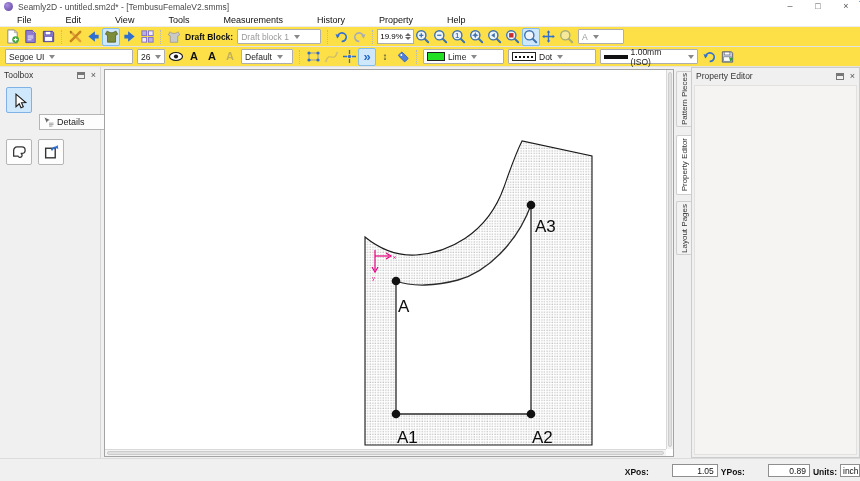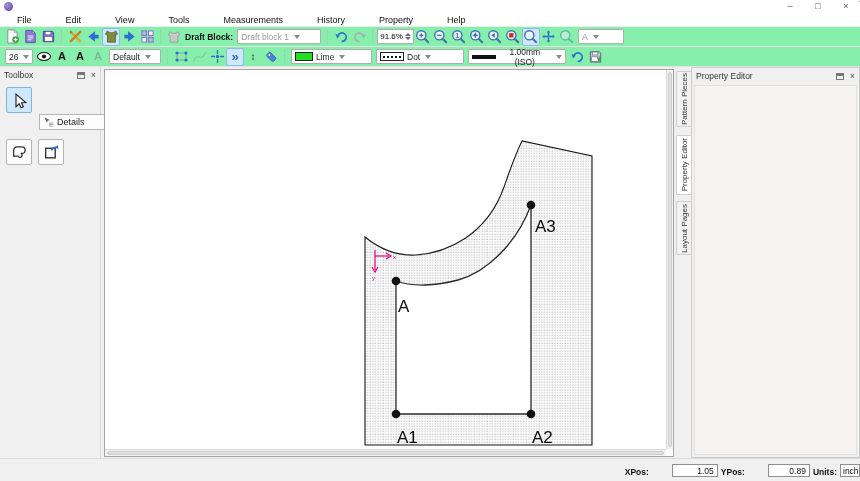--- a/index.html
+++ b/index.html
@@ -4,26 +4,26 @@
 <style>
   * { margin:0; padding:0; box-sizing:border-box; }
   html,body { width:860px; height:481px; overflow:hidden; font-family:"Liberation Sans", sans-serif; background:#f0f0f0; }
   .titlebar { height:13px; background:#fff; display:flex; align-items:center; padding-left:4px; }
   .logo { width:9px; height:9px; border-radius:50%; background:radial-gradient(circle at 35% 35%, #a98fe0, #5c3f9e); margin-right:5px; flex:0 0 auto; }
   .title-text { font-size:8.5px; color:#4a4a4a; white-space:nowrap; }
   .wincontrols { margin-left:auto; display:flex; }
   .winbtn { width:28px; text-align:center; font-size:9px; color:#555; line-height:13px; }
   .menubar { height:14px; background:#fff; display:flex; align-items:center; border-bottom:1px solid #ececec; }
   .menuitem { font-size:9px; color:#111; padding:0 17px; line-height:14px; }
-  .toolbar { height:20px; background:#86efac; display:flex; align-items:center; padding-left:3px; border-bottom:1px solid #e3e3e3; }
+  .toolbar { height:20px; background:#fde047; display:flex; align-items:center; padding-left:3px; border-bottom:1px solid #e3e3e3; }
   .tbsep { width:1px; height:14px; border-left:1px dotted #b8b8b8; margin:0 4px; }
   .tbtn { height:18px; min-width:18px; display:flex; align-items:center; justify-content:center; border:1px solid transparent; border-radius:2px; }
   .tbtn.sel { background:#cfe7fb; border-color:#84bcea; }
   .tbtn.dis { opacity:.45; }
-  .combo { height:15px; background:#fff; border:1px solid #aeaeae; border-radius:1px; display:flex; align-items:center; font-size:8.5px; color:#222; padding:0 3px; margin:0 2px; position:relative;text-align:center; }
+  .combo { height:15px; background:#fff; border:1px solid #aeaeae; border-radius:1px; display:flex; align-items:center; font-size:8.5px; color:#222; padding:0 3px; margin:0 2px; position:relative; }
   .combo .chev { margin-left:auto; width:0; height:0; border-left:3px solid transparent; border-right:3px solid transparent; border-top:4px solid #888; margin-left:5px; }
   .combo.gray { color:#9a9a9a; }
   .lbl { font-size:8.5px; color:#111; margin:0 2px; white-space:nowrap; }
   .lbl.b { font-weight:bold; }
   .spin { height:15px; background:#fff; border:1px solid #aeaeae; display:flex; align-items:center; font-size:8px; padding:0 2px; }
   .spin .arrows { display:flex; flex-direction:column; margin-left:2px; gap:1px; }
   .spin .up { width:0;height:0;border-left:3px solid transparent;border-right:3px solid transparent;border-bottom:3px solid #666; }
   .spin .dn { width:0;height:0;border-left:3px solid transparent;border-right:3px solid transparent;border-top:3px solid #666; }
   .glyph-blue { color:#2669c4; font-weight:bold; font-size:13px; line-height:1; }
   .glyph-dark { color:#222; font-weight:bold; font-size:10px; line-height:1; }
@@ -64,20 +64,21 @@
   .sbbox { height:13px; background:#fff; border:1px solid #8f8f8f; font-size:8.5px; color:#111; text-align:right; padding:1px 3px 0 0;margin-left:20px; }
   .sbbox.x { width:46px; } .sbbox.y { width:42px; }
   .sbunits { width:20px; height:13px; background:#fff; border:1px solid #8f8f8f; font-size:8.5px; color:#111; padding:1px 0 0 2px; overflow:hidden; }
   svg { display:block; }
 </style>
 </head>
 <body>
 
 <div class="titlebar">
   <span class="logo"></span>
+  <span class="title-text">Seamly2D - untitled.sm2d* - [TembusuFemaleV2.smms]</span>
   <span class="wincontrols">
     <span class="winbtn">–</span>
     <span class="winbtn">□</span>
     <span class="winbtn">×</span>
   </span>
 </div>
 
 <div class="menubar">
   <span class="menuitem">File</span>
   <span class="menuitem">Edit</span>
@@ -164,21 +165,21 @@
       </svg>
   </span>
   <span class="tbtn">
     <svg width="15" height="15" viewBox="0 0 16 16">
         <path d="M12 7.2C11 4.6 8 3.6 5.7 4.6 3.4 5.6 2.4 8.3 3.4 10.6 4.2 12.4 6 13.4 7.8 13.2" fill="none" stroke="#a8adb5" stroke-width="1.8"></path>
         <path d="M14.4 5.4 9.8 6.8 12.6 10.2Z" fill="#a8adb5"></path>
       </svg>
   </span>
   <span class="tbsep"></span>
   <span class="spin">
-    <span>91.6%</span>
+    <span>19.9%</span>
     <span class="arrows">
         <span class="up"></span>
         <span class="dn"></span>
       </span>
   </span>
   <span class="tbtn">
     <svg width="15" height="15" viewBox="0 0 15 15">
         <circle cx="6.3" cy="6.3" r="4.6" fill="#eef4fb" stroke="#3f72ae" stroke-width="1.4"></circle>
         <line x1="9.7" y1="9.7" x2="13.2" y2="13.2" stroke="#3f72ae" stroke-width="2" stroke-linecap="round"></line>
         <path d="M6.3 4.2v4.2M4.2 6.3h4.2" stroke="#3f72ae" stroke-width="1.3"></path>
@@ -242,20 +243,24 @@
         <line x1="9.7" y1="9.7" x2="13.2" y2="13.2" stroke="#3f72ae" stroke-width="2" stroke-linecap="round"></line>
       </svg>
   </span>
   <span class="combo gray" style="width:46px;">
     <span>A</span>
       <span class="chev"></span>
   </span>
 </div>
 
 <div class="toolbar">
+  <span class="combo" style="width:128px;">
+    <span>Segoe UI</span>
+      <span class="chev"></span>
+  </span>
   <span class="combo" style="width:28px;">
     <span>26</span>
       <span class="chev"></span>
   </span>
   <span class="tbtn">
     <svg width="16" height="15" viewBox="0 0 16 15">
         <ellipse cx="8" cy="7.5" rx="6.5" ry="4" fill="#fff" stroke="#1a1a1a" stroke-width="1.2"></ellipse>
         <circle cx="8" cy="7.5" r="2.1" fill="#1a1a1a"></circle>
       </svg>
   </span>

